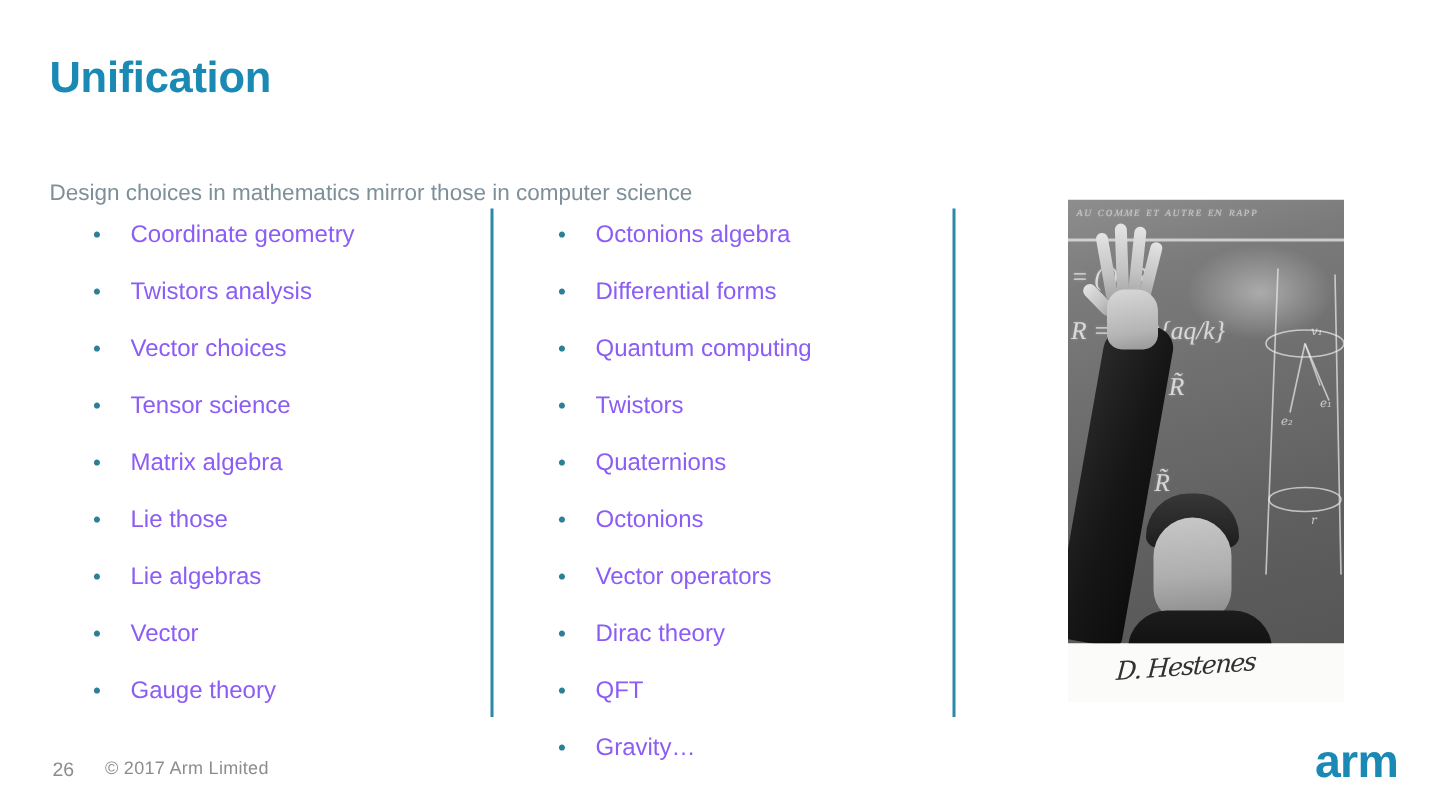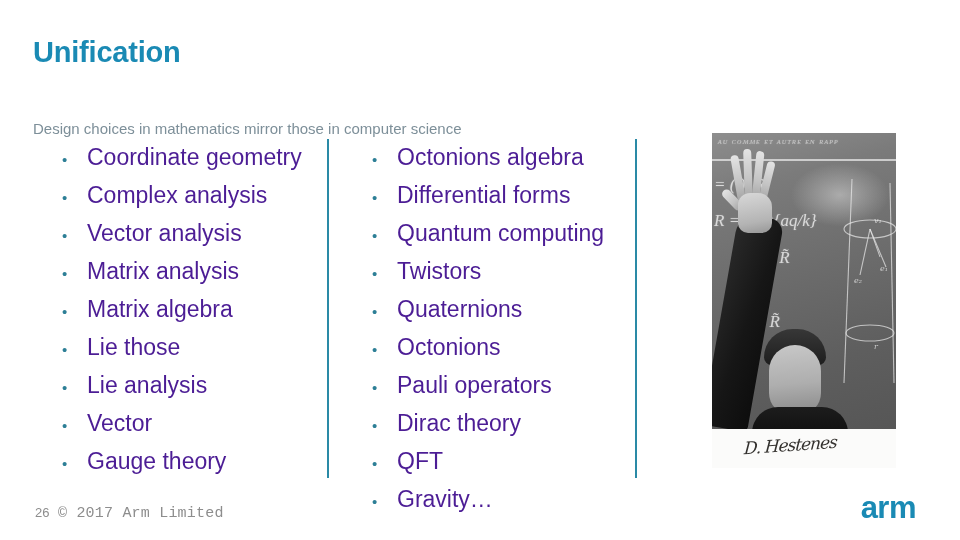--- a/index.html
+++ b/index.html
@@ -62,22 +62,22 @@
   }
   .bullet-dot {
     flex: 0 0 auto;
     width: 25px;
     color: #2d7f96;
     font-size: 15px;
     line-height: 38px;
   }
   .bullet-text {
     flex: 1 1 auto;
-    font-size: 23px;
-    color: #4c1d95;
+    font-size: 16px;
+    color: #8b5cf6;
     line-height: 38px;
     white-space: nowrap;
   }
 
   
   .divider {
     position: absolute;
     width: 2px;
     background: #2a8aa6;
   }
@@ -208,31 +208,30 @@
   
   .footer-page {
     position: absolute;
     left: 35px;
     top: 505px;
     font-size: 13px;
     color: #8d8d8d;
   }
   .footer-copy {
     position: absolute;
-    left: 58px;
+    left: 70px;
     top: 505px;
-    font-size: 15px;
+    font-size: 12px;
     color: #8d8d8d;
     letter-spacing: 0.2px;
     white-space: nowrap;
-    font-family: Liberation Mono, monospace;
   }
   .brand-logo {
     position: absolute;
-    right: 44px;
+    right: 28px;
     top: 492px;
     font-size: 31px;
     font-weight: bold;
     color: #1a8ab4;
     letter-spacing: -0.5px;
     line-height: 1;
   }
 </style>
 </head>
 <body>
@@ -242,41 +241,41 @@
   <div class="title">Unification</div>
   <div class="subtitle">Design choices in mathematics mirror those in computer science</div>
 
   <div class="col col-1">
     <div class="bullet-row">
       <span class="bullet-dot">•</span>
       <span class="bullet-text">Coordinate geometry</span>
     </div>
     <div class="bullet-row">
       <span class="bullet-dot">•</span>
-      <span class="bullet-text">Complex analysis</span>
-    </div>
-    <div class="bullet-row">
-      <span class="bullet-dot">•</span>
-      <span class="bullet-text">Vector analysis</span>
-    </div>
-    <div class="bullet-row">
-      <span class="bullet-dot">•</span>
-      <span class="bullet-text">Matrix analysis</span>
+      <span class="bullet-text">Twistors analysis</span>
+    </div>
+    <div class="bullet-row">
+      <span class="bullet-dot">•</span>
+      <span class="bullet-text">Vector choices</span>
+    </div>
+    <div class="bullet-row">
+      <span class="bullet-dot">•</span>
+      <span class="bullet-text">Tensor science</span>
     </div>
     <div class="bullet-row">
       <span class="bullet-dot">•</span>
       <span class="bullet-text">Matrix algebra</span>
     </div>
     <div class="bullet-row">
       <span class="bullet-dot">•</span>
       <span class="bullet-text">Lie those</span>
     </div>
     <div class="bullet-row">
       <span class="bullet-dot">•</span>
-      <span class="bullet-text">Lie analysis</span>
+      <span class="bullet-text">Lie algebras</span>
     </div>
     <div class="bullet-row">
       <span class="bullet-dot">•</span>
       <span class="bullet-text">Vector</span>
     </div>
     <div class="bullet-row">
       <span class="bullet-dot">•</span>
       <span class="bullet-text">Gauge theory</span>
     </div>
   </div>
@@ -301,21 +300,21 @@
     <div class="bullet-row">
       <span class="bullet-dot">•</span>
       <span class="bullet-text">Quaternions</span>
     </div>
     <div class="bullet-row">
       <span class="bullet-dot">•</span>
       <span class="bullet-text">Octonions</span>
     </div>
     <div class="bullet-row">
       <span class="bullet-dot">•</span>
-      <span class="bullet-text">Pauli operators</span>
+      <span class="bullet-text">Vector operators</span>
     </div>
     <div class="bullet-row">
       <span class="bullet-dot">•</span>
       <span class="bullet-text">Dirac theory</span>
     </div>
     <div class="bullet-row">
       <span class="bullet-dot">•</span>
       <span class="bullet-text">QFT</span>
     </div>
     <div class="bullet-row">

